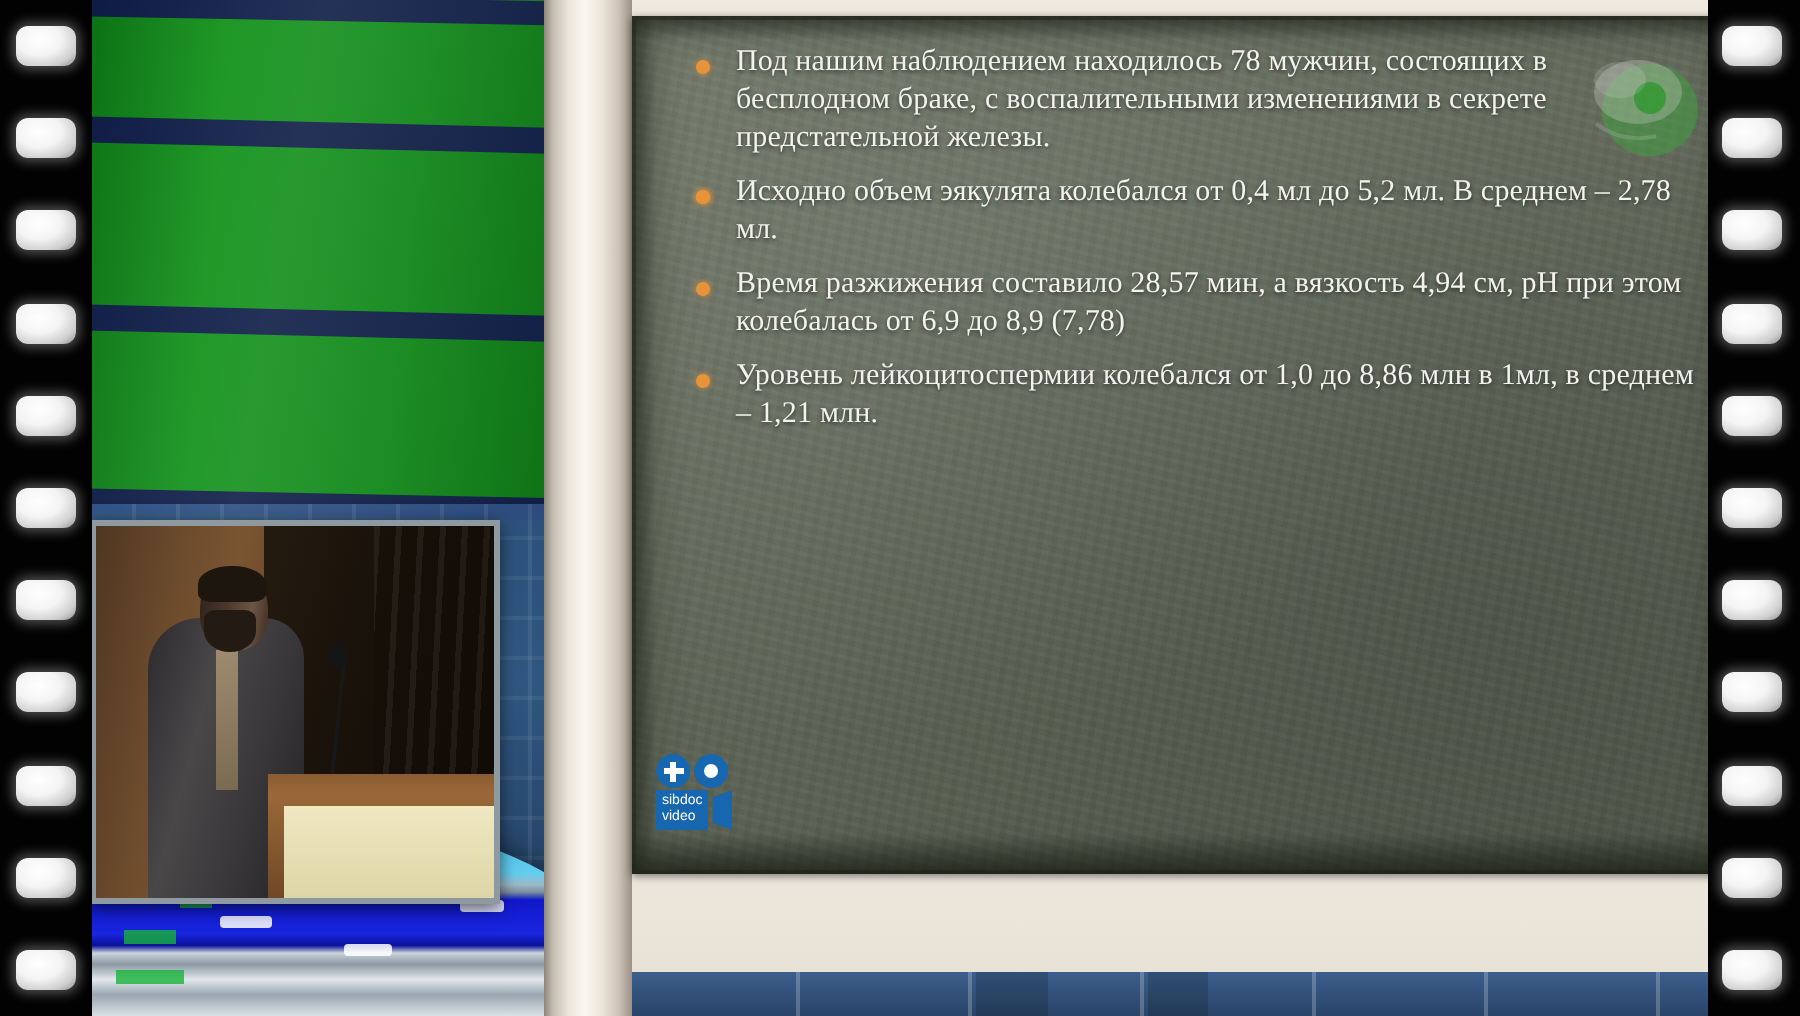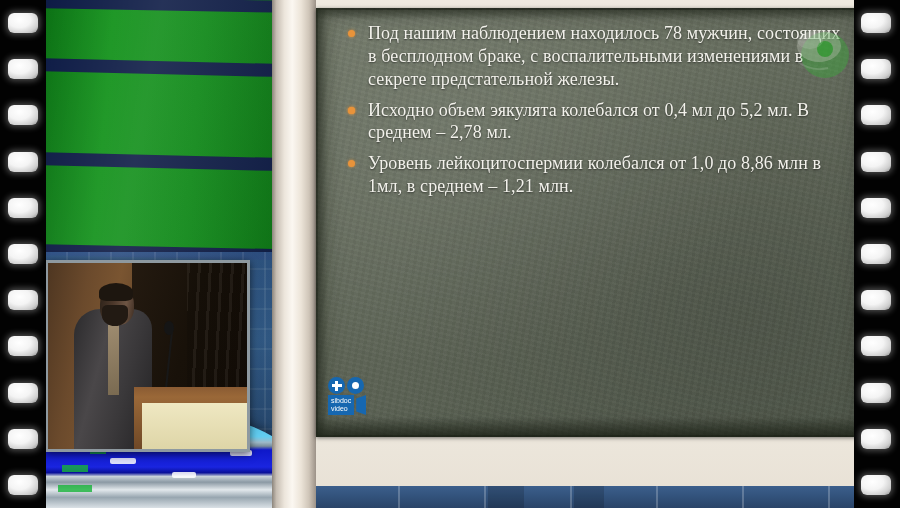--- a/index.html
+++ b/index.html
@@ -301,21 +301,21 @@
     left: 26px;
     top: 14px;
     right: 14px;
     z-index: 3;
   }
   .bullet-item {
     position: relative;
     padding-left: 26px;
     margin-bottom: 8px;
     color: #f3f2ec;
-    font-size: 18px;
+    font-size: 15px;
     line-height: 1.27;
     letter-spacing: 0.1px;
     text-shadow: 0 1px 2px rgba(0,0,0,0.55);
   }
   .bullet-dot {
     position: absolute;
     left: 6px;
     top: 8px;
     width: 7px;
     height: 7px;
@@ -454,20 +454,24 @@
       <div class="bullet-item">
         <span class="bullet-dot"></span>
         <span class="bullet-text">Под нашим наблюдением находилось 78 мужчин, состоящих в бесплодном браке, с воспалительными изменениями в секрете предстательной железы.</span>
       </div>
       <div class="bullet-item">
         <span class="bullet-dot"></span>
       </div>
       <div class="bullet-item">
         <span class="bullet-dot"></span>
         <span class="bullet-text">Исходно объем  эякулята колебался от 0,4 мл до 5,2 мл. В среднем – 2,78 мл.</span>
+      </div>
+      <div class="bullet-item">
+        <span class="bullet-dot"></span>
+        <span class="bullet-text">Время разжижения составило 28,57 мин, а вязкость 4,94 см, pH при этом колебалась от 6,9 до 8,9 (7,78)</span>
       </div>
       <div class="bullet-item">
         <span class="bullet-dot"></span>
         <span class="bullet-text">Уровень лейкоцитоспермии  колебался от 1,0 до 8,86 млн в 1мл, в среднем – 1,21 млн.</span>
       </div>
     </div>
 
     <div class="sibdoc-logo">
       <div class="sib-row1">
         <span class="sib-plus"></span>

